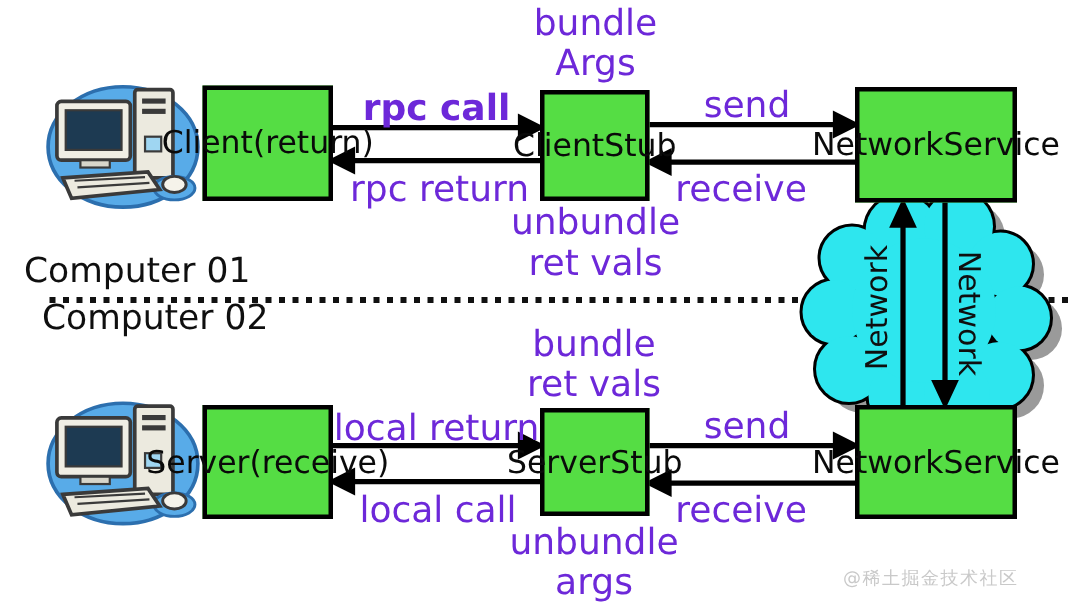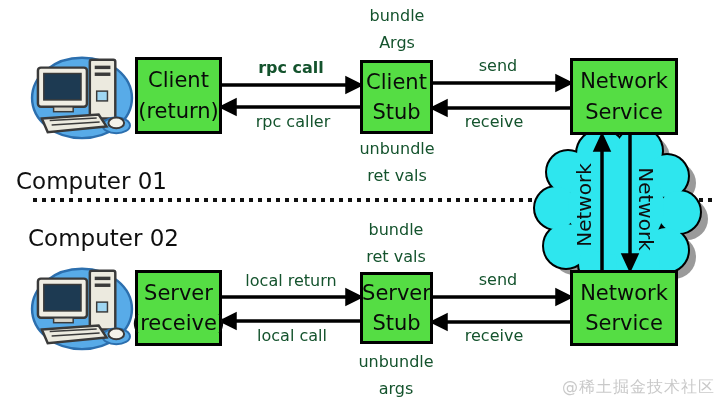--- a/index.html
+++ b/index.html
@@ -6,34 +6,34 @@
   body{
     width:720px;height:410px;
     font-family:"DejaVu Sans","Liberation Sans",sans-serif;
     background:#ffffff;
   }
   .stage{position:relative;width:720px;height:410px;overflow:hidden;background:#fff;}
   .layer{position:absolute;left:0;top:0;z-index:1;}
   .gbox{
     position:absolute;z-index:3;box-sizing:border-box;
     border:3px solid #000;
-    display:flex;flex-direction:column;align-items:center;justify-content:center;
+    display:flex;flex-direction:row;align-items:center;justify-content:center;
     text-align:center;font-size:21px;line-height:1.45;color:#0a0a0a;
   }
-  .lbl{position:absolute;z-index:4;color:#14532d;white-space:nowrap;font-size:16px;}
+  .lbl{position:absolute;z-index:4;color:#6d28d9;white-space:nowrap;font-size:24px;}
   .lblc{transform:translateX(-50%);text-align:center;}
   .two{line-height:27px;}
   .sec{position:absolute;z-index:4;color:#0f0f0f;font-size:23px;white-space:nowrap;}
   .vlabel{
     position:absolute;z-index:4;width:130px;height:24px;
     font-size:20px;color:#0f0f0f;text-align:center;white-space:nowrap;
   }
   .vl-left{transform:rotate(-90deg);}
   .vl-right{transform:rotate(90deg);}
-  .watermark{position:absolute;z-index:5;font-size:16px;letter-spacing:1px;white-space:nowrap;}
+  .watermark{position:absolute;z-index:5;font-size:12px;letter-spacing:1px;white-space:nowrap;}
 </style>
 </head>
 <body>
 
 <div class="stage">
 
   <svg class="layer" width="720" height="410" viewBox="0 0 720 410">
     <defs>
       <symbol id="pc" viewBox="0 0 110 96">
         <ellipse cx="55" cy="49" rx="51" ry="41" stroke="#2c6fae" stroke-width="2.5" fill="#58abe8"></ellipse>
@@ -153,35 +153,35 @@
     <span>Server</span>
     <span>Stub</span>
   </div>
 
   <div class="gbox" style="left: 570px; top: 270px; width: 108px; height: 76px; background-color: rgb(85, 221, 68);">
     <span>Network</span>
     <span>Service</span>
   </div>
 
   <div class="lbl lblc" style="left:291px;top:58px;font-weight:bold;">rpc call</div>
-  <div class="lbl lblc" style="left:293px;top:112px;">rpc caller</div>
+  <div class="lbl lblc" style="left:293px;top:112px;">rpc return</div>
   <div class="lbl lblc" style="left:498px;top:56px;">send</div>
   <div class="lbl lblc" style="left:494px;top:112px;">receive</div>
 
   <div class="lbl lblc two" style="left:397px;top:2px;">
     <div>bundle</div>
     <div>Args</div>
   </div>
   <div class="lbl lblc two" style="left:397px;top:135px;">
     <div>unbundle</div>
     <div>ret vals</div>
   </div>
 
   <div class="sec" style="left:16px;top:168px;">Computer 01</div>
-  <div class="sec" style="left:28px;top:225px;text-align:right;">Computer 02</div>
+  <div class="sec" style="left:28px;top:199px;text-align:right;">Computer 02</div>
 
   <div class="vlabel vl-left" style="left:519px;top:193px;">Network</div>
   <div class="vlabel vl-right" style="left:581px;top:197px;">Network</div>
 
   <div class="lbl lblc" style="left:292px;top:326px;">local call</div>
   <div class="lbl lblc" style="left:291px;top:271px;">local return</div>
   <div class="lbl lblc" style="left:498px;top:270px;">send</div>
   <div class="lbl lblc" style="left:494px;top:326px;">receive</div>
 
   <div class="lbl lblc two" style="left:396px;top:216px;">

